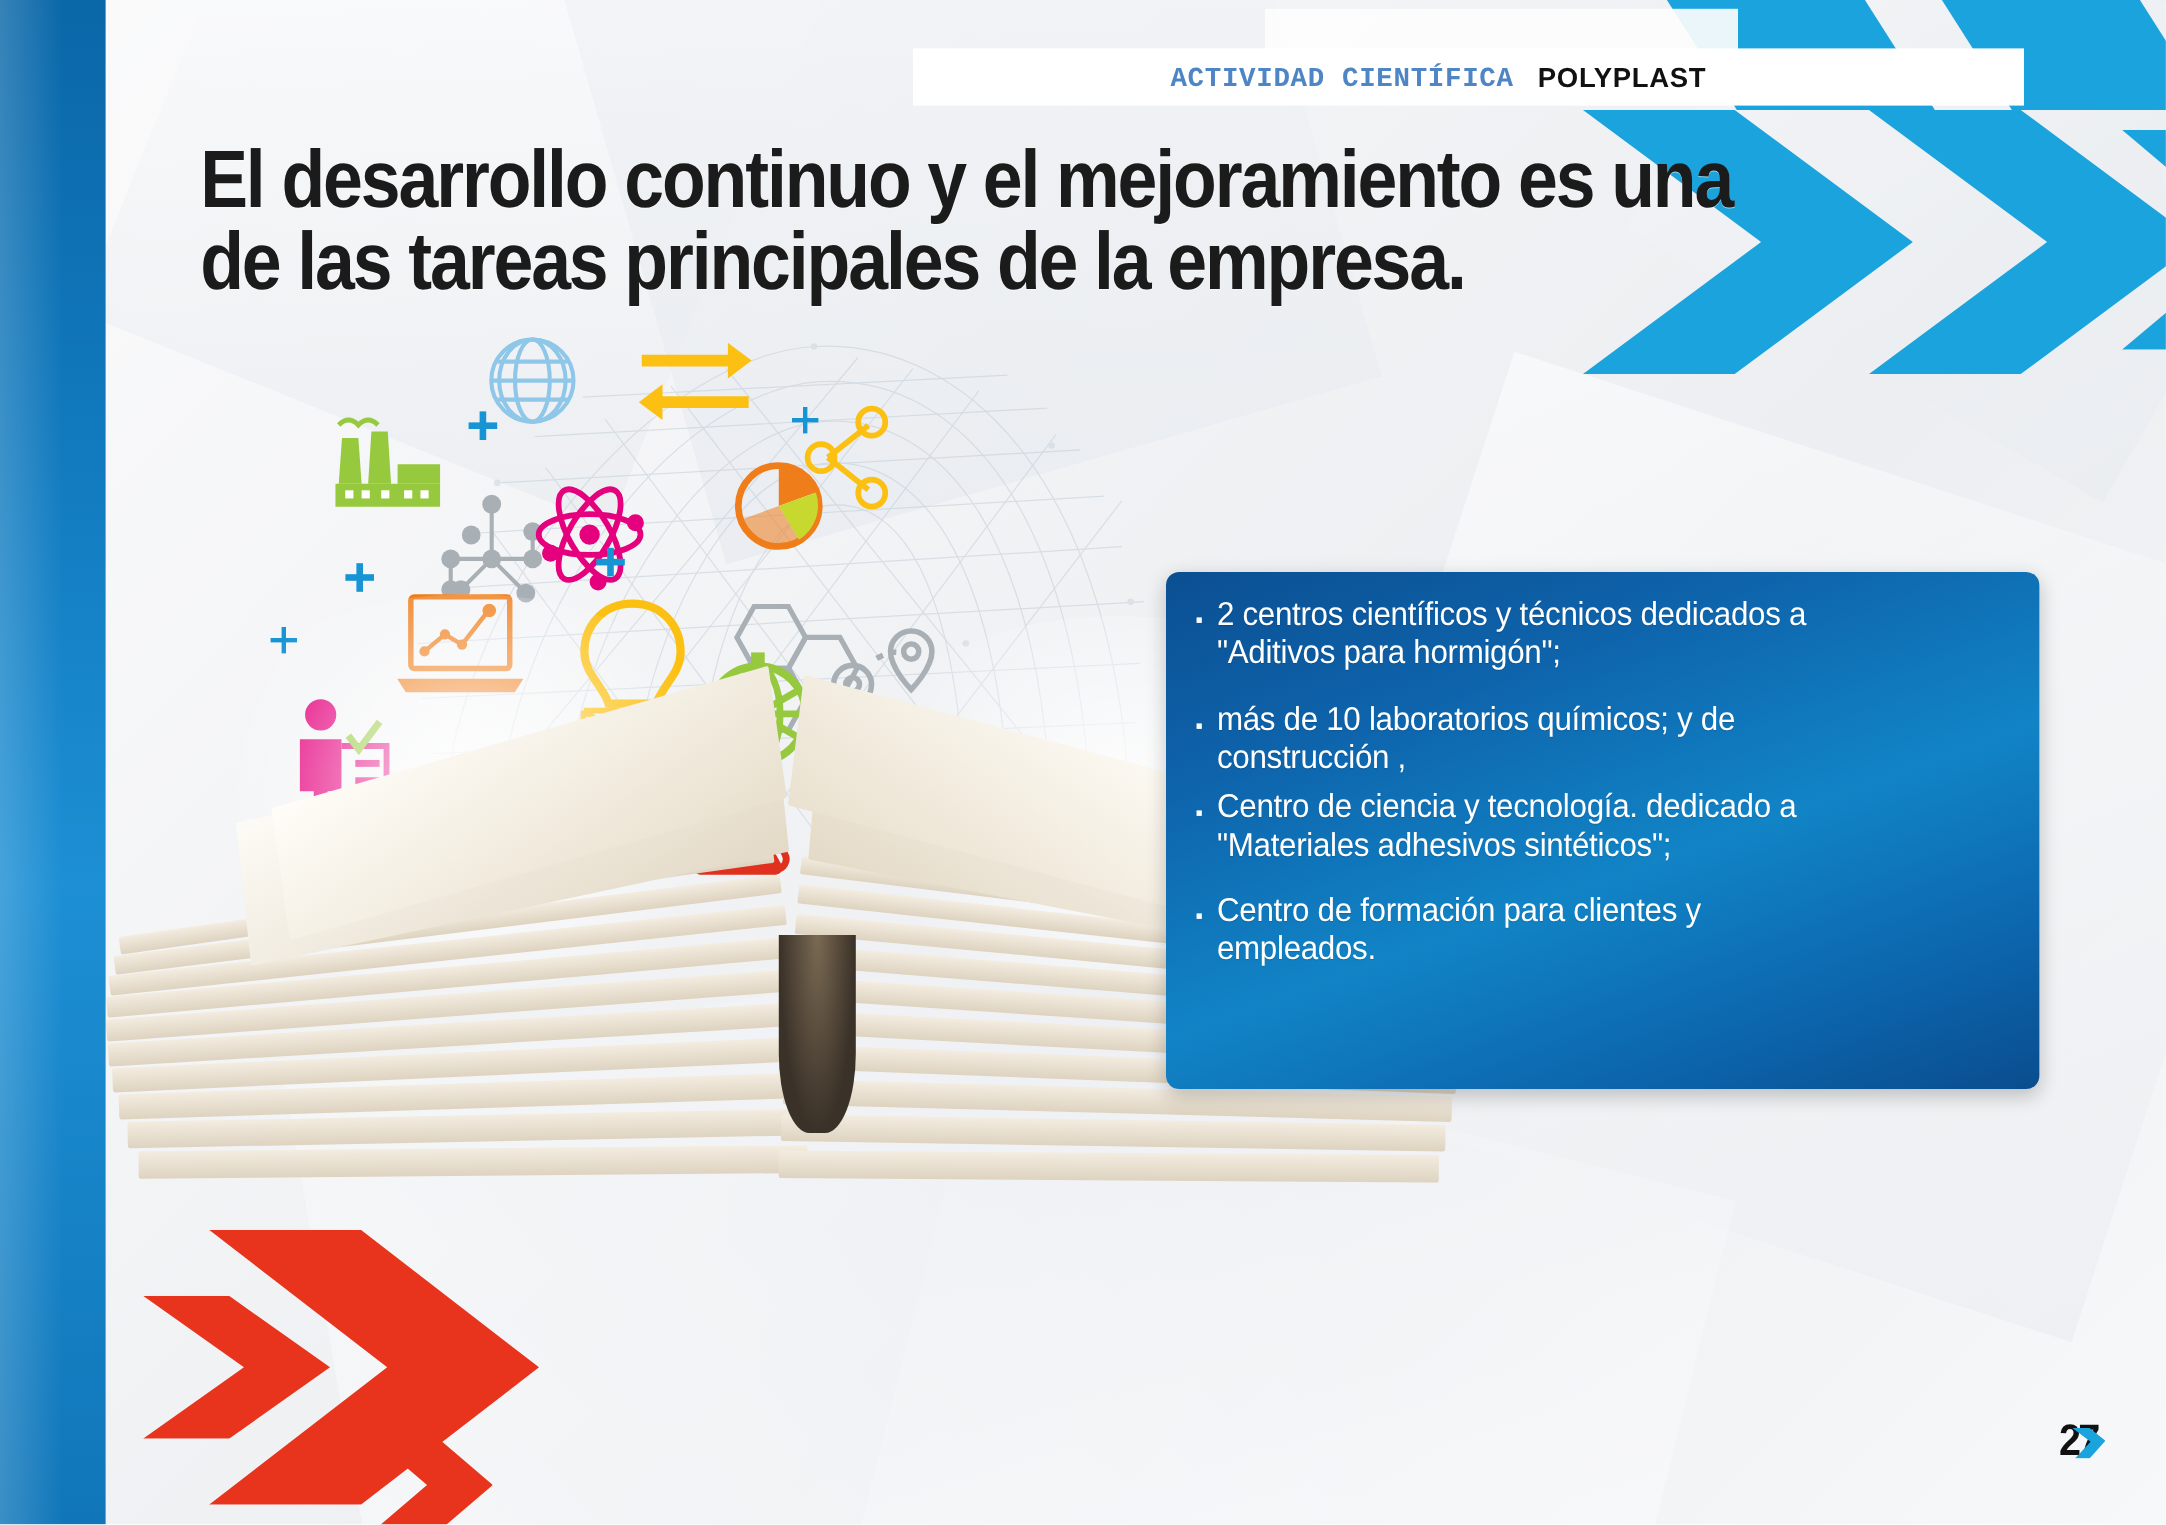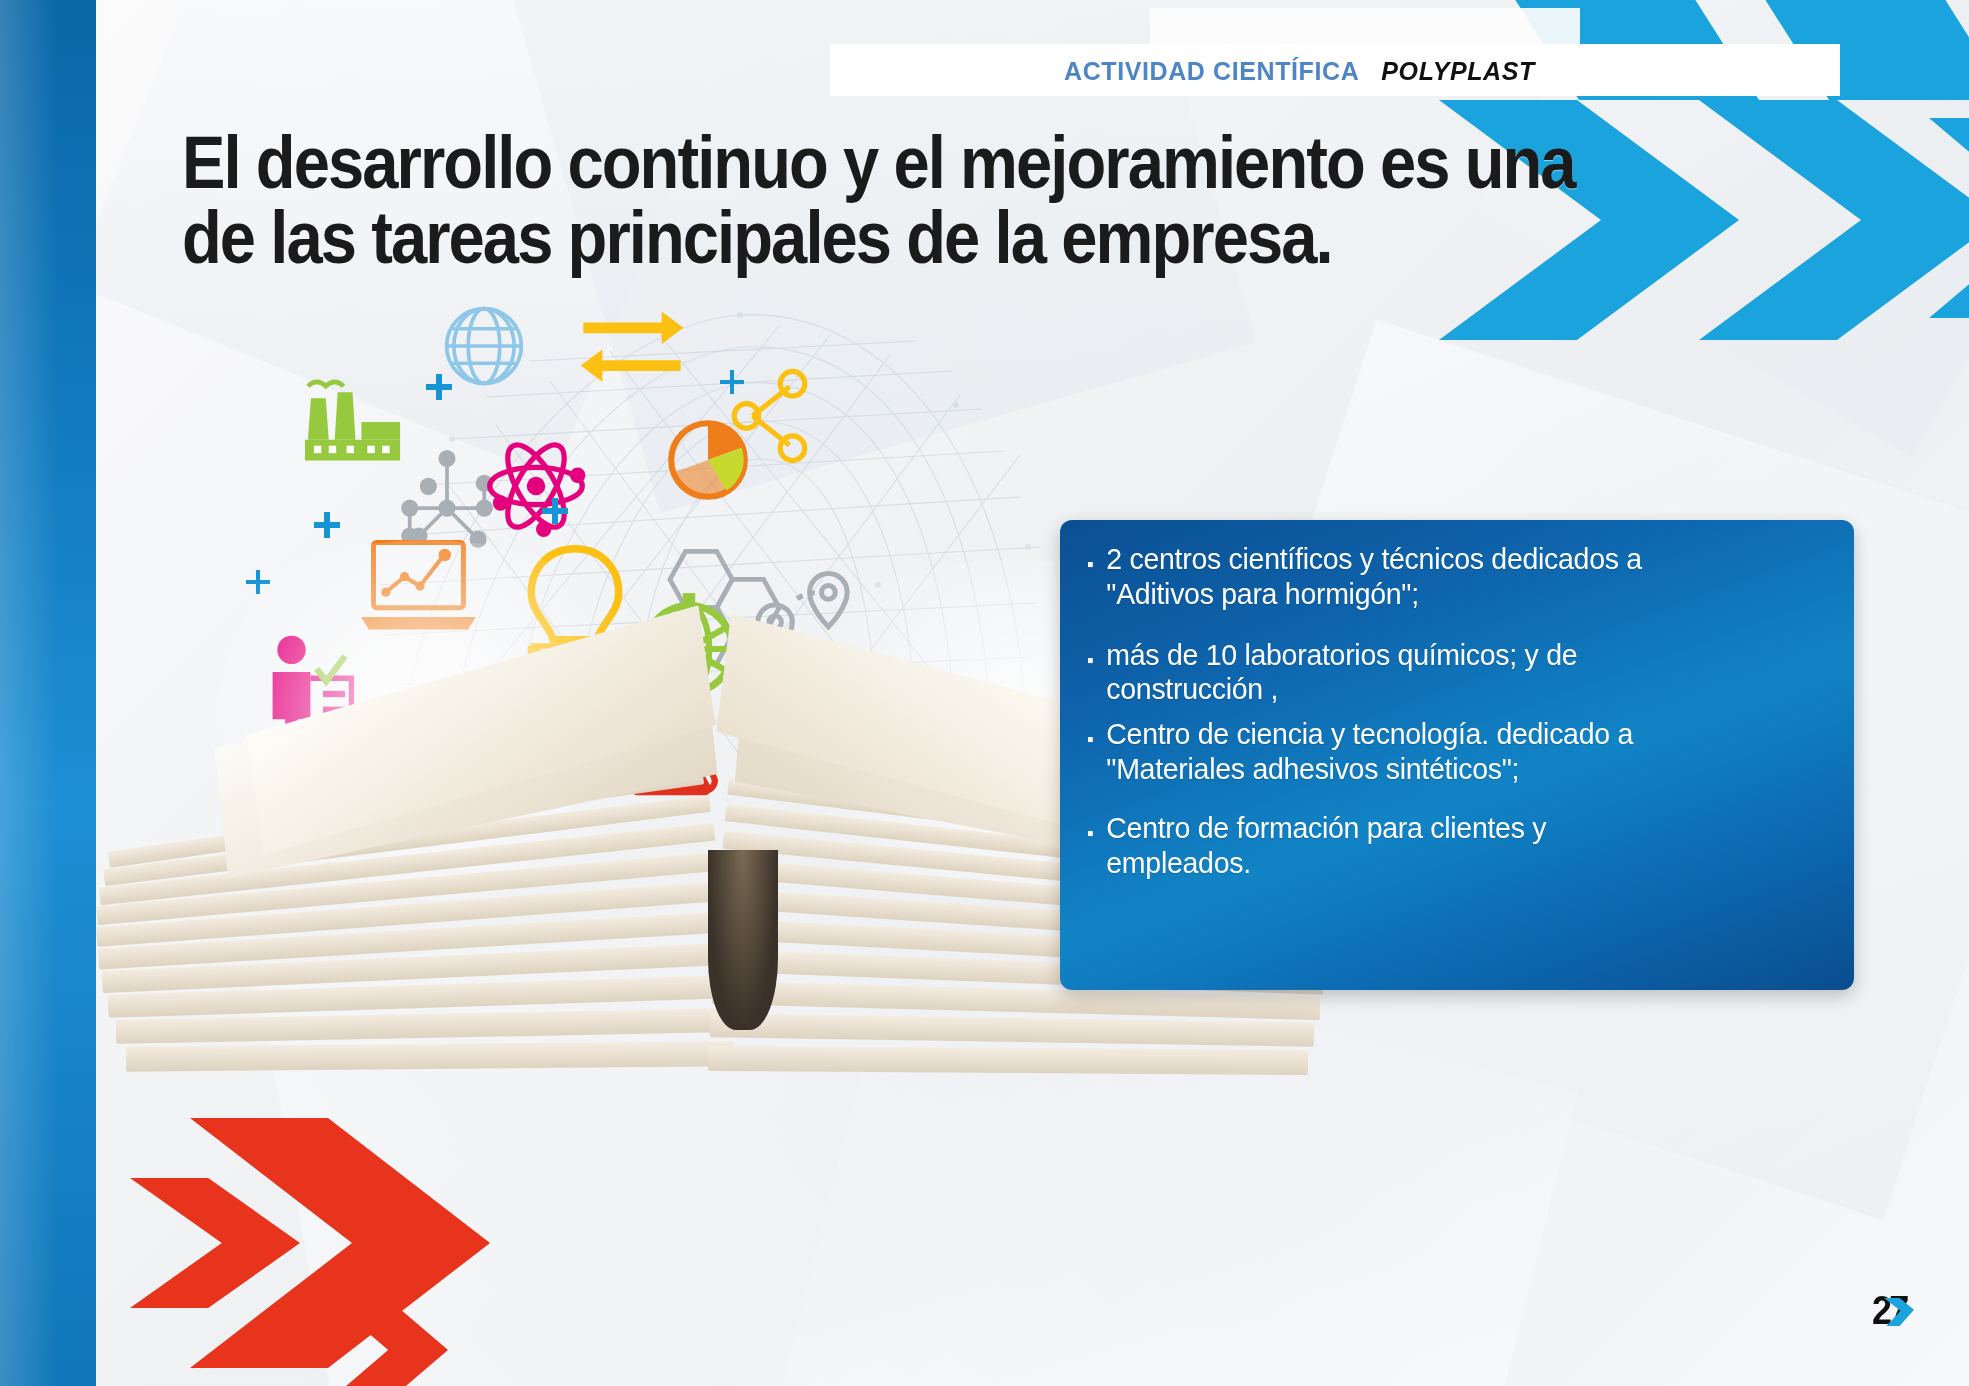--- a/index.html
+++ b/index.html
@@ -41,22 +41,22 @@
   .chev.c-d{width:300px;height:240px;left:630px;top:100px;
      clip-path:polygon(0 0,46% 0,100% 50%,46% 100%,0 100%,54% 50%);}
   .chev.c-e{width:220px;height:200px;left:860px;top:118px;
      clip-path:polygon(0 0,46% 0,100% 50%,46% 100%,0 100%,54% 50%);}
 
   
   .hdr-band{position:absolute;left:830px;top:44px;width:1010px;height:52px;background:#ffffff;}
   .hdr-band2{position:absolute;left:1150px;top:8px;width:430px;height:40px;background:#fdfdfd;opacity:.92;}
   .hdr-text{position:absolute;left:1064px;top:54px;height:34px;display:flex;align-items:center;gap:22px;
             font-size:25px;font-weight:bold;letter-spacing:.6px;white-space:nowrap;}
-  .hdr-act{color:#4E85C5;}
-  .hdr-pol{color:#111111;font-style:italic;}
+  .hdr-act{color:#4E85C5;font-family:Liberation Mono, monospace;}
+  .hdr-pol{color:#111111;}
 
   
   .title{position:absolute;left:182px;top:125px;width:1420px;
          font-size:74px;line-height:1.02;font-weight:bold;color:#1b1b1b;
          letter-spacing:-2.2px;transform:scaleX(.88);transform-origin:left top;
          text-shadow:0 1px 0 rgba(255,255,255,.5);}
   .title span{display:block;white-space:nowrap;}
 
   
   .book{position:absolute;left:96px;top:600px;width:1230px;height:520px;}

